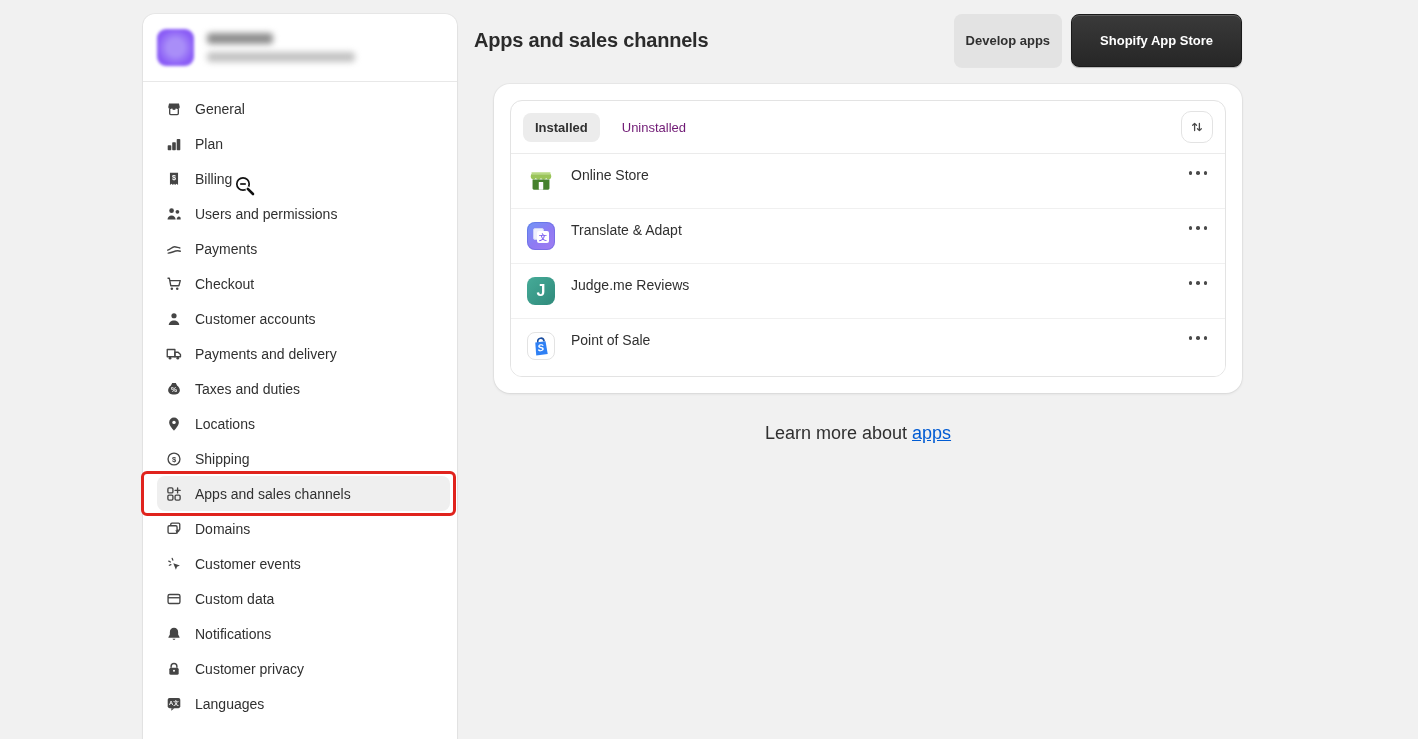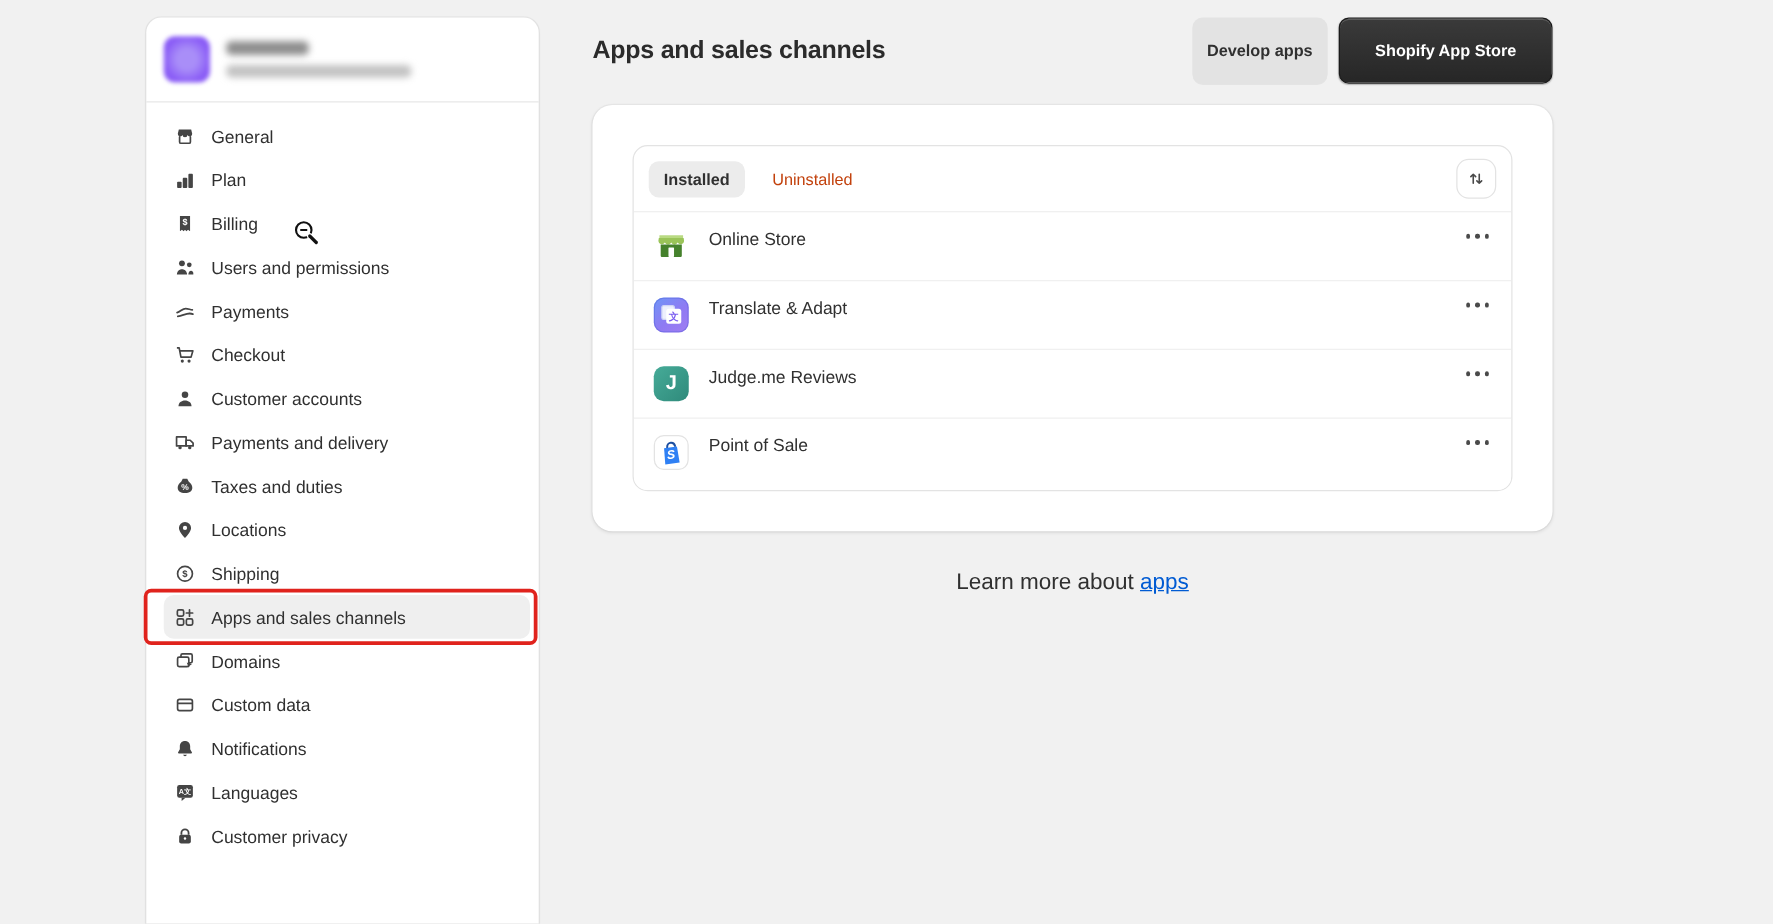--- a/index.html
+++ b/index.html
@@ -8,21 +8,21 @@
     position:relative;
     background:#f1f1f1;
     font-family:"Liberation Sans", sans-serif;
     color:#303030;
     overflow:hidden;
     -webkit-font-smoothing:antialiased;
   }
 
   
   .sidebar {
-    position:absolute; left:117px; top:14px; width:314px; height:725px;
+    position:absolute; left:143px; top:14px; width:314px; height:725px;
     background:#fff; border-radius:12px 12px 0 0;
     box-shadow:0 1px 2px rgba(0,0,0,.08), 0 0 0 1px rgba(0,0,0,.04);
   }
   .store-header {
     display:flex; align-items:center; gap:13px;
     padding:15px 14px; border-bottom:1px solid #e8e8e8;
   }
   .avatar {
     width:37px; height:37px; border-radius:9px; flex:none;
     background:radial-gradient(circle at 50% 50%, #a98ef8 0%, #a98ef8 30%, #8a5cf6 70%);
@@ -61,28 +61,29 @@
     font-family:inherit; font-size:13px; font-weight:600; cursor:pointer; line-height:1.2;
   }
   .btn-secondary { background:#e3e3e3; color:#303030; box-shadow:0 1px 0 rgba(0,0,0,.05); }
   .btn-dark {
     background:linear-gradient(180deg,#3a3a3a 0%, #262626 100%);
     color:#fff; box-shadow:inset 0 1px 0 rgba(255,255,255,.18), 0 1px 1px rgba(0,0,0,.25);
     border:1px solid #1a1a1a; padding:6px 28px;
   }
 
   .outer-card {
-    margin-top:28px; background:#fff; border-radius:16px; padding:32px;
+    margin-top:28px; background:#fff; border-radius:16px; padding:16px;
     box-shadow:0 1px 3px rgba(0,0,0,.09), 0 0 0 1px rgba(0,0,0,.03);
+    margin-left:20px;
   }
   .inner-card { border:1px solid #e3e3e3; border-radius:12px; overflow:hidden; background:#fff; }
   .tabs-row { display:flex; align-items:center; padding:10px 12px; border-bottom:1px solid #ebebeb; }
   .tab {
     padding:7px 12px; border-radius:8px; font-size:13px; font-weight:600;
-    color:#c2410c; cursor:pointer;
+    color:#701a75; cursor:pointer;
   }
   .tab.selected { background:#ececec; color:#303030; }
   .tab + .tab { margin-left:10px; font-weight:500; }
   .sort-btn {
     margin-left:auto; width:32px; height:32px; border:1px solid #e3e3e3; border-radius:10px;
     background:#fff; display:flex; align-items:center; justify-content:center; cursor:pointer;
   }
   .sort-btn svg { width:16px; height:16px; }
 
   .app-row { display:flex; align-items:flex-start; gap:16px; padding:13px 16px; background:#fff; }
@@ -240,53 +241,64 @@
 
     <div class="nav-item">
       <svg class="nicon" viewBox="0 0 20 20">
           <rect x="6.4" y="3.4" width="10" height="8" rx="1.4" fill="none" stroke="#454545" stroke-width="1.5"></rect>
           <rect x="3.4" y="6.4" width="10" height="8.4" rx="1.4" fill="#fff" stroke="#454545" stroke-width="1.5"></rect>
           <path d="M11.6 11.2l4.6 1.7-2 .9-.9 2z" fill="#454545"></path>
         </svg>
       <span>Domains</span>
     </div>
 
+    <div class="nav-item">
+      <svg class="nicon" viewBox="0 0 20 20">
+          <path d="M9.2 9.2l7.4 2.6-3.2 1.3-1.3 3.2z" fill="#454545"></path>
+          <g stroke="#454545" stroke-width="1.4" stroke-linecap="round">
+            <path d="M4.2 6.8l1.8 1"></path>
+            <path d="M4.8 11.4l1.8-.7"></path>
+            <path d="M8 3.8l.7 1.9"></path>
+          </g>
+        </svg>
+      <span>Customer events</span>
+    </div>
 
     <div class="nav-item">
       <svg class="nicon" viewBox="0 0 20 20" fill="none" stroke="#454545" stroke-width="1.5" stroke-linejoin="round">
           <rect x="3.4" y="5" width="13.2" height="10" rx="1.8"></rect>
           <path d="M3.4 8.6h13.2"></path>
         </svg>
       <span>Custom data</span>
     </div>
 
     <div class="nav-item">
       <svg class="nicon" viewBox="0 0 20 20" fill="#454545">
           <path d="M10 3c-2.8 0-4.6 2-4.6 4.7v2.8L3.9 13.2c-.3.5 0 1.1.6 1.1h11c.6 0 .9-.6.6-1.1l-1.5-2.7V7.7C14.6 5 12.8 3 10 3Z"></path>
           <path d="M8.3 15.4a1.8 1.8 0 0 0 3.4 0z"></path>
         </svg>
       <span>Notifications</span>
     </div>
 
     <div class="nav-item">
       <svg class="nicon" viewBox="0 0 20 20">
+          <path d="M6.8 8.6V7a3.2 3.2 0 0 1 6.4 0v1.6" fill="none" stroke="#454545" stroke-width="1.6"></path>
+          <rect x="4.8" y="8.6" width="10.4" height="7.8" rx="1.8" fill="#454545"></rect>
+          <circle cx="10" cy="12" r="1.1" fill="#fff"></circle>
+        </svg>
+      <span>Customer privacy</span>
+    </div>
+
+    <div class="nav-item">
+      <svg class="nicon" viewBox="0 0 20 20">
           <rect x="3" y="3.4" width="14" height="11.2" rx="2" fill="#454545"></rect>
           <path d="M7 14.6v3l3.4-3z" fill="#454545"></path>
           <text x="10" y="11.4" font-size="6.4" font-weight="bold" fill="#fff" text-anchor="middle">A文</text>
         </svg>
       <span>Languages</span>
-    </div>
-
-    <div class="nav-item">
-      <svg class="nicon" viewBox="0 0 20 20">
-          <path d="M6.8 8.6V7a3.2 3.2 0 0 1 6.4 0v1.6" fill="none" stroke="#454545" stroke-width="1.6"></path>
-          <rect x="4.8" y="8.6" width="10.4" height="7.8" rx="1.8" fill="#454545"></rect>
-          <circle cx="10" cy="12" r="1.1" fill="#fff"></circle>
-        </svg>
-      <span>Customer privacy</span>
     </div>
 
   </div>
 </div>
 
 <svg class="zoom-cursor" viewBox="0 0 27 27">
   <circle cx="10" cy="10" r="6.2" fill="#fff" stroke="#111" stroke-width="1.7"></circle>
   <line x1="7.2" y1="10" x2="12.8" y2="10" stroke="#111" stroke-width="1.7"></line>
   <line x1="14.8" y1="14.8" x2="20.5" y2="20.5" stroke="#fff" stroke-width="4.6" stroke-linecap="round"></line>
   <line x1="14.8" y1="14.8" x2="20" y2="20" stroke="#111" stroke-width="2.6" stroke-linecap="round"></line>

